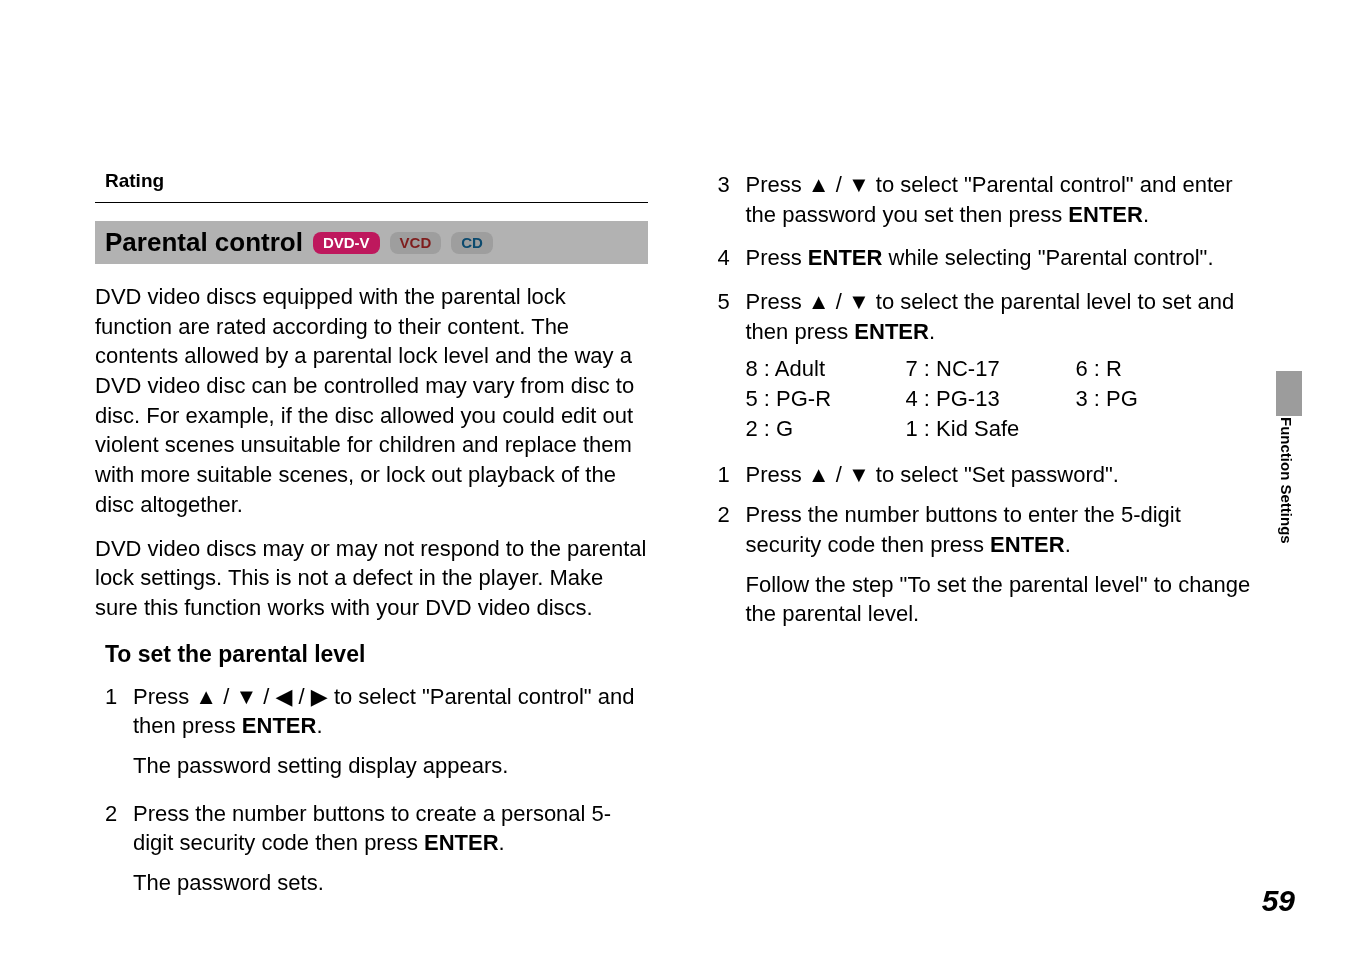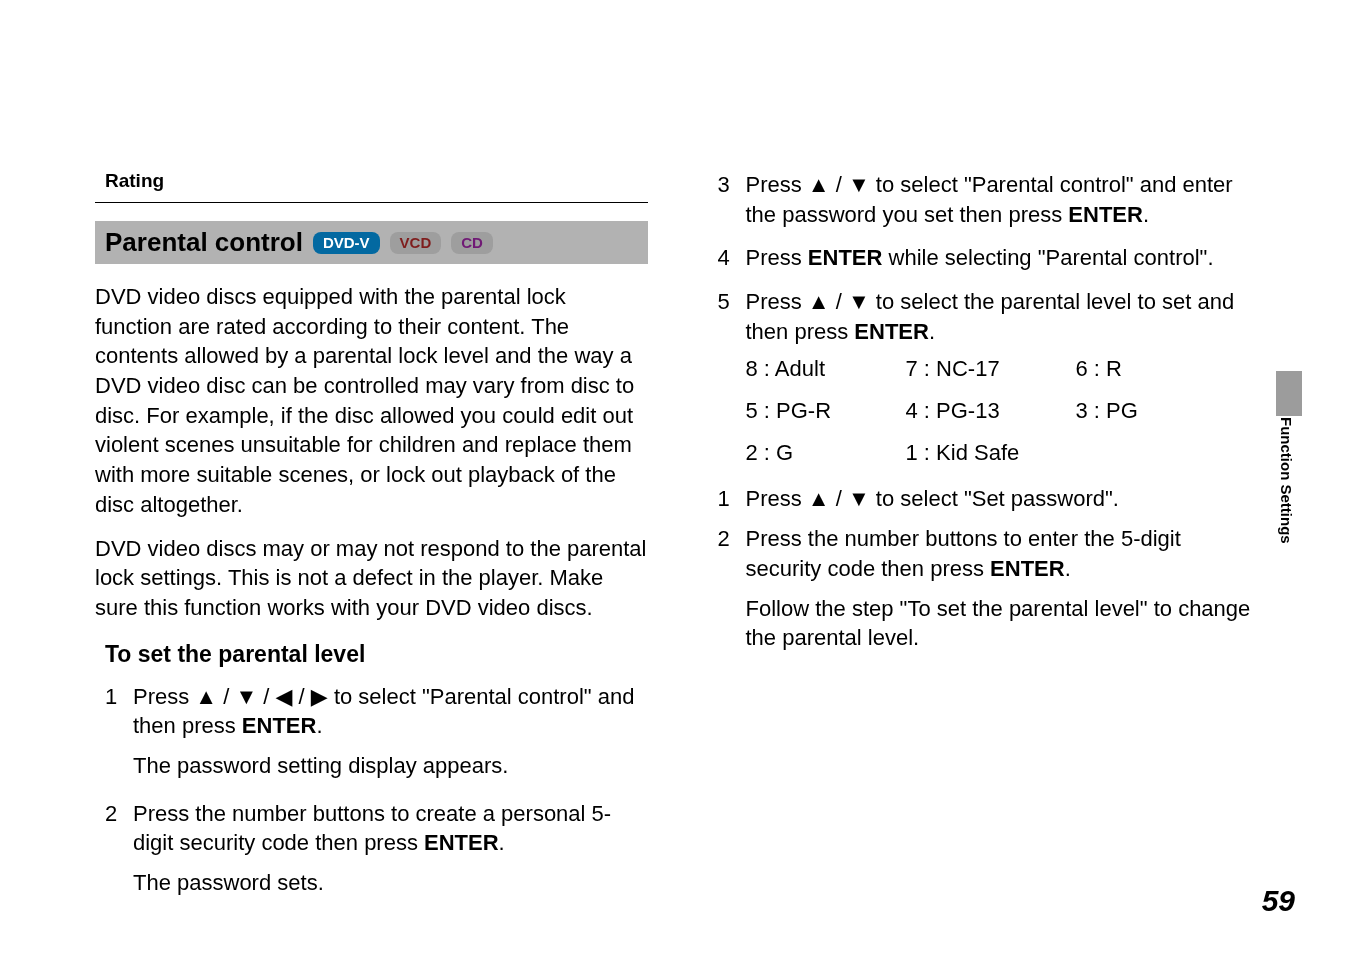--- a/index.html
+++ b/index.html
@@ -51,23 +51,23 @@
   .badge {
     display: inline-flex;
     align-items: center;
     justify-content: center;
     border-radius: 8px;
     font-size: 15px;
     font-weight: bold;
     padding: 2px 10px;
     height: 22px;
   }
-  .badge-dvdv { background: #0369a1; color: #fff; }
+  .badge-dvdv { background: #be185d; color: #fff; }
   .badge-vcd  { background: #9e9e9e; color: #7f1d1d; }
-  .badge-cd   { background: #9e9e9e; color: #701a75; }
+  .badge-cd   { background: #9e9e9e; color: #0c4a6e; }
 
   .para {
     font-size: 22px;
     line-height: 1.35;
     margin-bottom: 14px;
   }
 
   .subhead {
     font-size: 23px;
     font-weight: bold;
@@ -91,21 +91,21 @@
     line-height: 1.35;
     margin: 6px 0 18px 38px;
   }
 
   .arrows { font-family: Arial, sans-serif; }
 
   .ratings {
     display: grid;
     grid-template-columns: 160px 170px 120px;
     font-size: 22px;
-    row-gap: 16px;
+    row-gap: 4px;
     margin: 8px 0 18px 38px;
   }
 
   .sidetab {
     position: absolute;
     right: 55px;
     top: 380px;
     width: 22px;
     height: 200px;
     writing-mode: vertical-rl;

